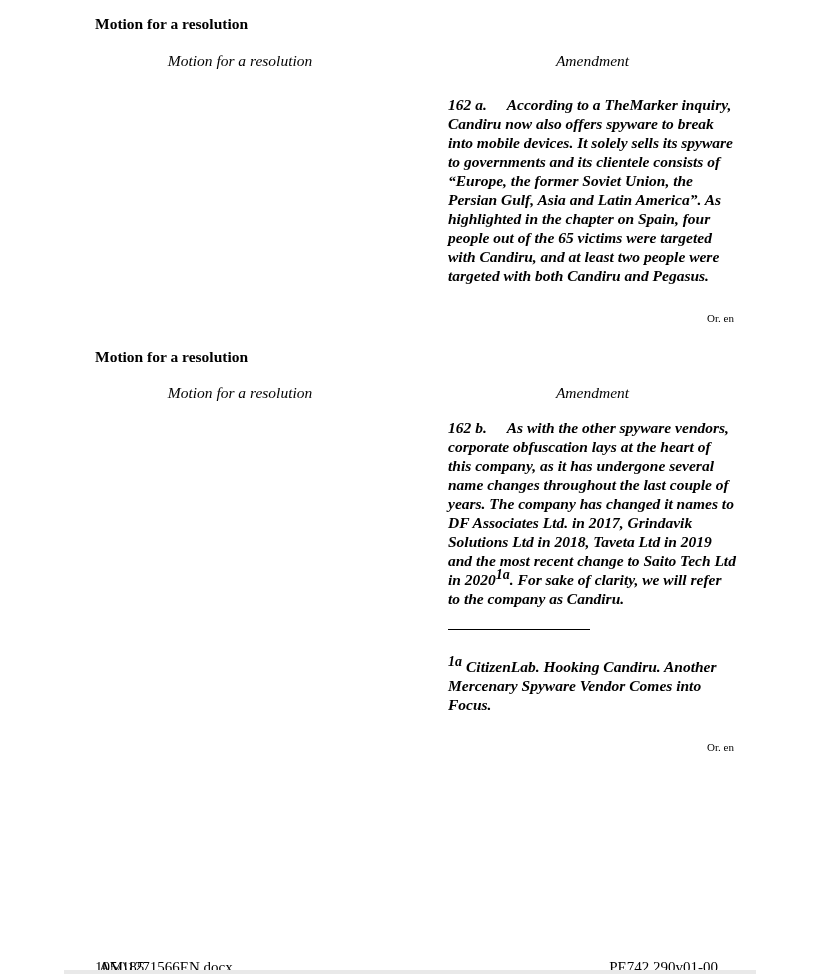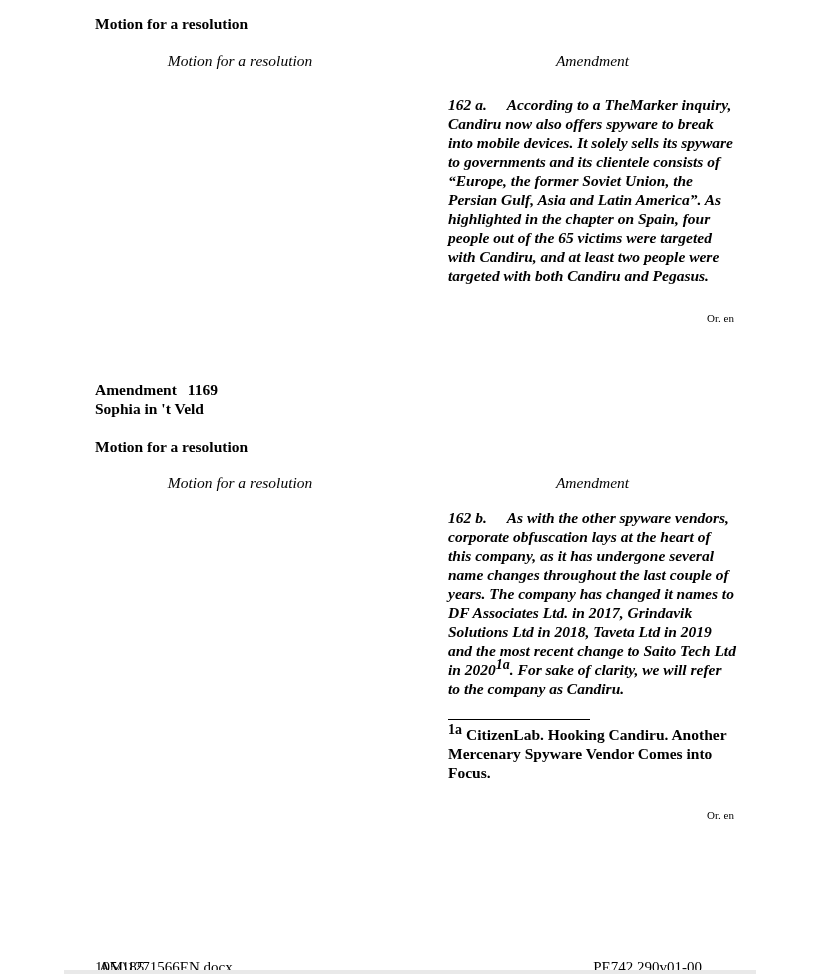--- a/index.html
+++ b/index.html
@@ -54,43 +54,44 @@
   .amd-id { margin-left: 11px; }
   .motion-heading-2 { margin-top: 19px; }
   .col-headers-row-2 { margin-top: 17px; }
   .fn-sep {
     border: none;
     border-top: 1.6px solid #000000;
     width: 142px;
     margin: 21px 0 0 0;
   }
   .footnote-para {
-    margin-top: 5px;
+    margin-top: 27px;
     font-weight: bold;
+    font-style: italic;
     font-size: 15.5px;
     line-height: 19px;
     white-space: pre-wrap;
   }
   sup.fn-ref {
     font-size: 14px;
     line-height: 0;
     vertical-align: super;
   }
   .footnote-para sup.fn-ref { margin-right: 4px; }
   .footer {
     position: absolute;
     top: 959px;
     left: 95px;
     width: 623px;
     font-size: 15px;
     line-height: 16px;
   }
   .footer-left { position: absolute; left: 4px; top: 0; }
   .footer-center { position: absolute; left: 0; right: 0; top: 0; text-align: left; }
-  .footer-right { position: absolute; right: 16px; top: 0; }
+  .footer-right { position: absolute; right: 0; top: 0; }
   .bottom-strip {
     position: absolute;
     left: 64px;
     width: 692px;
     bottom: 0;
     height: 4px;
     background: #e9e9e9;
   }
 </style>
 </head>
@@ -107,24 +108,20 @@
     <div class="col-right col-header">Amendment</div>
   </div>
 
   <div class="cols body-row-1">
     <div class="col-left"></div>
     <div class="col-right amendment-para"><span class="para-num">162 a.</span><span>According to a TheMarker inquiry, Candiru now also offers spyware to break into mobile devices. It solely sells its spyware to governments and its clientele consists of “Europe, the former Soviet Union, the Persian Gulf, Asia and Latin America”. As highlighted in the chapter on Spain, four people out of the 65 victims were targeted with Candiru, and at least two people were targeted with both Candiru and Pegasus.</span></div>
   </div>
 
   <div class="origin">Or. en</div>
 
-  <div class="bold-head amd-heading-block">
-    <div><span>Amendment</span><span class="amd-id">1169</span></div>
-    <div>Sophia in 't Veld</div>
-  </div>
 
   <div class="bold-head motion-heading-2">
     <div>Motion for a resolution</div>
   </div>
 
   <div class="cols col-headers-row-2">
     <div class="col-left col-header">Motion for a resolution</div>
     <div class="col-right col-header">Amendment</div>
   </div>
 

